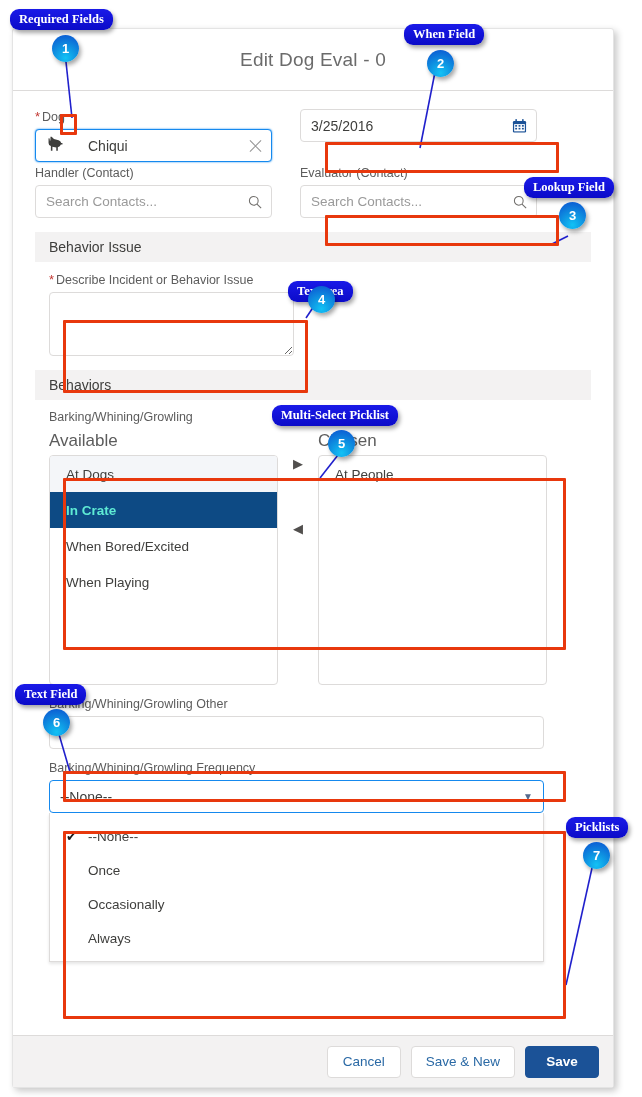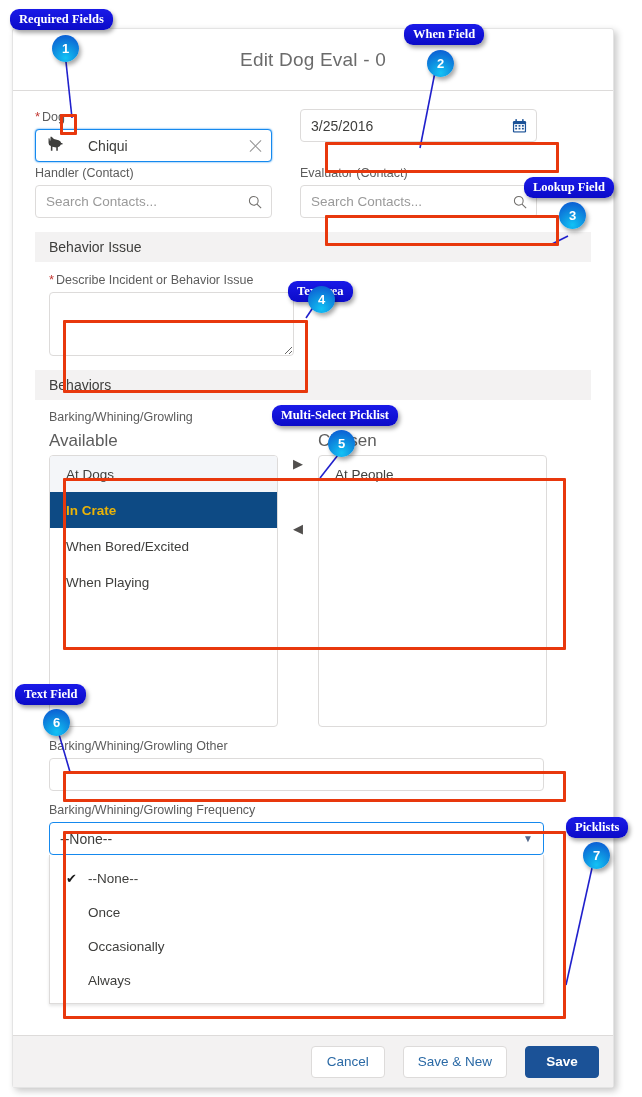--- a/index.html
+++ b/index.html
@@ -50,21 +50,21 @@
     position: relative;
   }
   .card-footer {
     flex: 0 0 52px;
     background: #f3f2f2;
     border-top: 1px solid #dddbda;
     display: flex;
     align-items: center;
     justify-content: flex-end;
     padding-right: 14px;
-    gap: 18px;
+    gap: 10px;
   }
 
   
   .row2 { display: flex; gap: 28px; }
   .col { width: 237px; }
   .field { margin-bottom: 12px; }
   .flabel {
     font-size: 12.5px;
     color: #5c5c5c;
     margin-bottom: 5px;
@@ -125,33 +125,33 @@
   }
 
   
   .dual { display: flex; align-items: flex-start; gap: 0px; }
   .dual-col { width: 229px; }
   .dual-lbl { font-size: 17px; color: #5c5c5c; margin-bottom: 4px; display: block; }
   .listbox {
     border: 1px solid #dddbda;
     border-radius: 4px;
     background: #fff;
-    height: 272px;
+    height: 230px;
     overflow: hidden;
   }
   .lb-item {
     height: 36px;
     display: flex;
     align-items: center;
     padding: 0 0 0 16px;
     font-size: 13.5px;
     color: #3e3e3c;
   }
   .lb-item.hover { background: #f4f6f9; }
-  .lb-item.selected { background: #0d4a84; color: #eab308; font-weight: 600; }
+  .lb-item.selected { background: #0d4a84; color: #5eead4; font-weight: 600; }
   .dual-arrows {
     width: 40px;
     display: flex;
     flex-direction: column;
     align-items: center;
     padding-top: 26px;
     gap: 52px;
   }
   .arrow-btn { color: #514f4d; font-size: 13px; line-height: 1; cursor: pointer; }
 

